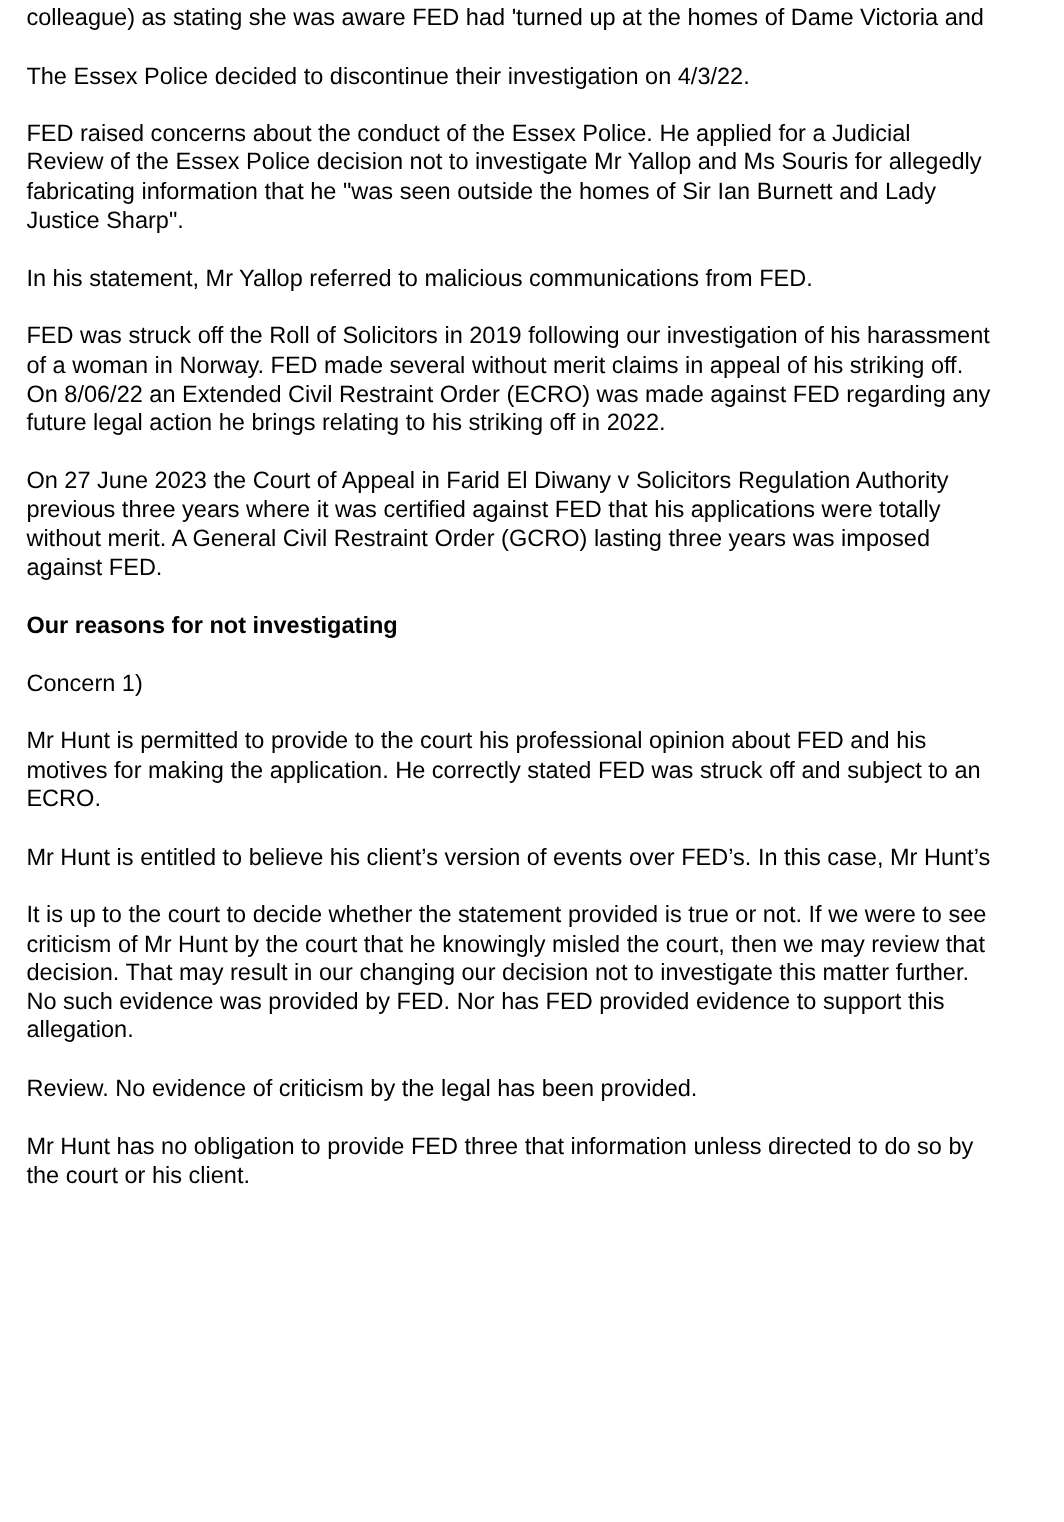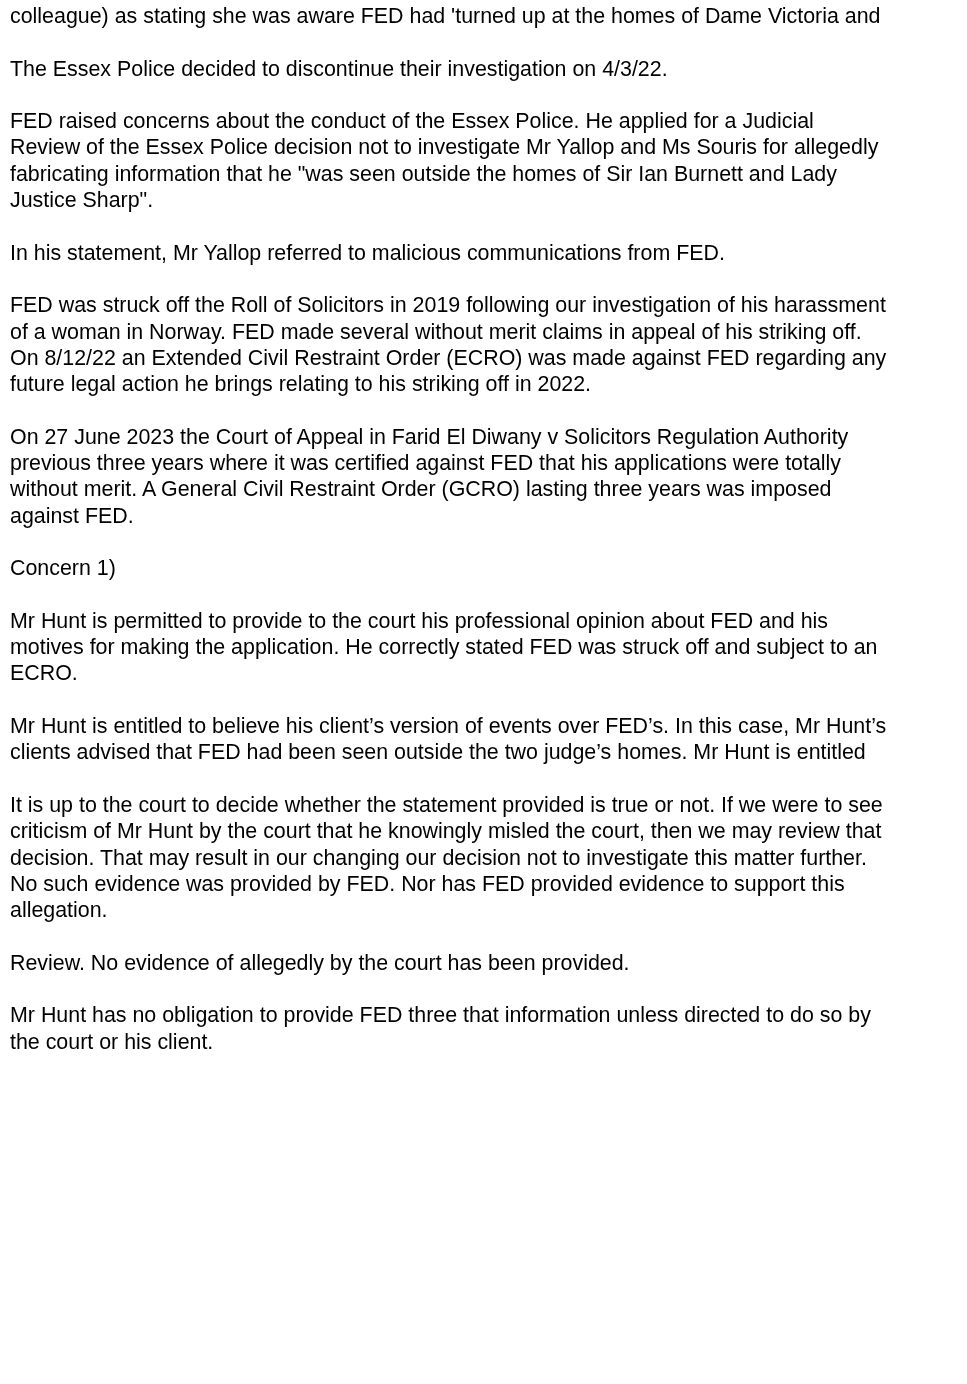--- a/index.html
+++ b/index.html
@@ -1,21 +1,21 @@
 <!DOCTYPE html>
 <html><head>
 <meta charset="utf-8">
 <style>
   html, body { margin: 0; padding: 0; background: #ffffff; }
   body {
     width: 967px; height: 1384px; overflow: hidden;
     font-family: "Liberation Sans", sans-serif;
     color: #000000;
   }
-  .doc { position: relative; padding: 3px 0 0 10px; }
+  .doc { position: relative; padding: 3px 0 0 24px; }
   .para {
     margin: 0 0 26.3px 0;
     font-size: 21.4px;
     line-height: 26.3px;
     white-space: nowrap;
   }
   .line { display: block; }
   .heading { font-weight: bold; }
 </style>
 </head>
@@ -33,48 +33,50 @@
     <span class="line">Review of the Essex Police decision not to investigate Mr Yallop and Ms Souris for allegedly</span>
     <span class="line">fabricating information that he "was seen outside the homes of Sir Ian Burnett and Lady</span>
     <span class="line">Justice Sharp".</span>
   </p>
   <p class="para">
     <span class="line">In his statement, Mr Yallop referred to malicious communications from FED.</span>
   </p>
   <p class="para">
     <span class="line">FED was struck off the Roll of Solicitors in 2019 following our investigation of his harassment</span>
     <span class="line">of a woman in Norway. FED made several without merit claims in appeal of his striking off.</span>
-    <span class="line">On 8/12/22 an Extended Civil Restraint Order (ECRO) was made against FED regarding any</span>
+    <span class="line">On 8/06/22 an Extended Civil Restraint Order (ECRO) was made against FED regarding any</span>
     <span class="line">future legal action he brings relating to his striking off in 2022.</span>
   </p>
   <p class="para">
     <span class="line">On 27 June 2023 the Court of Appeal in Farid El Diwany v Solicitors Regulation Authority</span>
     <span class="line">previous three years where it was certified against FED that his applications were totally</span>
     <span class="line">without merit. A General Civil Restraint Order (GCRO) lasting three years was imposed</span>
     <span class="line">against FED.</span>
+  </p>
+  <p class="para heading">
+    <span class="line">Our reasons for not investigating</span>
   </p>
   <p class="para">
     <span class="line">Concern 1)</span>
   </p>
   <p class="para">
     <span class="line">Mr Hunt is permitted to provide to the court his professional opinion about FED and his</span>
     <span class="line">motives for making the application. He correctly stated FED was struck off and subject to an</span>
     <span class="line">ECRO.</span>
   </p>
   <p class="para">
     <span class="line">Mr Hunt is entitled to believe his client’s version of events over FED’s. In this case, Mr Hunt’s</span>
-    <span class="line">clients advised that FED had been seen outside the two judge’s homes. Mr Hunt is entitled</span>
   </p>
   <p class="para">
     <span class="line">It is up to the court to decide whether the statement provided is true or not. If we were to see</span>
     <span class="line">criticism of Mr Hunt by the court that he knowingly misled the court, then we may review that</span>
     <span class="line">decision. That may result in our changing our decision not to investigate this matter further.</span>
     <span class="line">No such evidence was provided by FED. Nor has FED provided evidence to support this</span>
     <span class="line">allegation.</span>
   </p>
   <p class="para">
-    <span class="line">Review. No evidence of allegedly by the court has been provided.</span>
+    <span class="line">Review. No evidence of criticism by the legal has been provided.</span>
   </p>
   <p class="para">
     <span class="line">Mr Hunt has no obligation to provide FED three that information unless directed to do so by</span>
     <span class="line">the court or his client.</span>
   </p>
 </div>
 
 </body></html>

